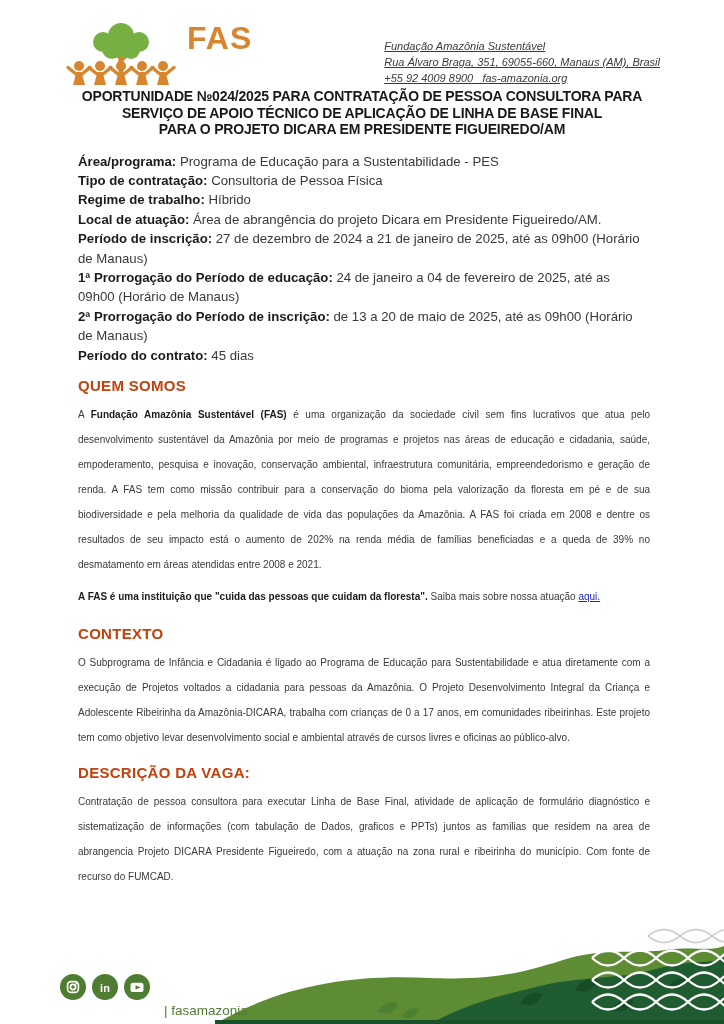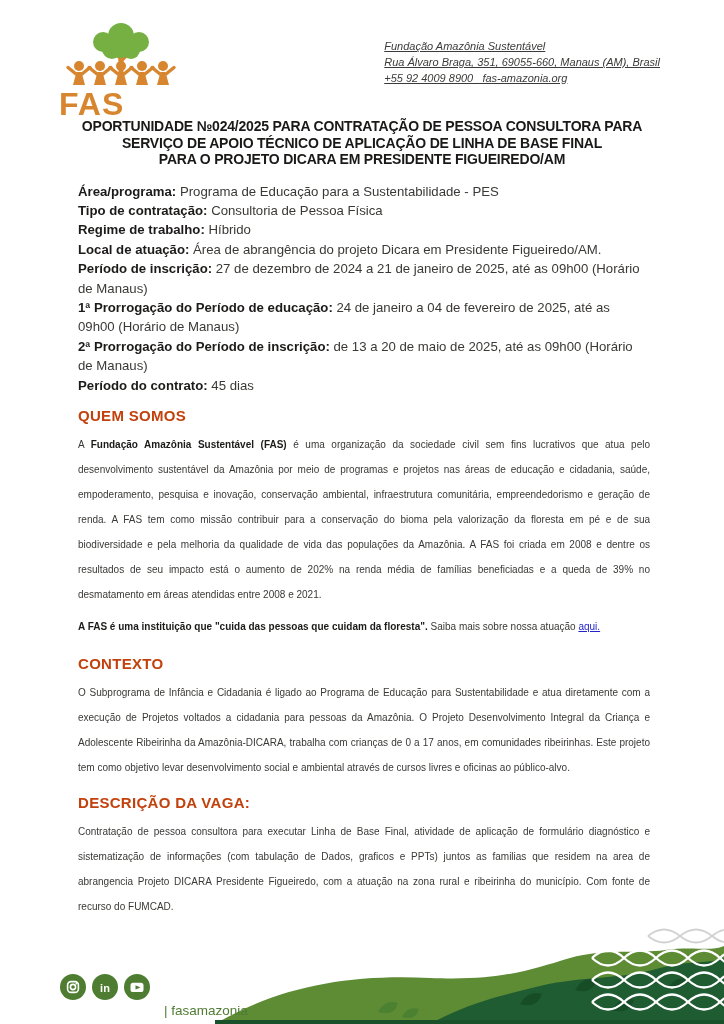--- a/index.html
+++ b/index.html
@@ -7,21 +7,21 @@
     width:724px;height:1024px;position:relative;overflow:hidden;
     background:#ffffff;
     font-family:"Liberation Sans","DejaVu Sans",sans-serif;
     color:#333230;
   }
   .page{position:relative;width:724px;height:1024px;}
 
   
   .header{display:flex;justify-content:space-between;align-items:flex-start;
           padding:22px 64px 0 57px;}
-  .logo{display:flex;flex-direction:column;align-items:flex-start;text-align:center;}
+  .logo{display:flex;flex-direction:row;align-items:flex-start;text-align:center;}
   .logo-text{font-weight:bold;font-size:32px;line-height:28px;color:#d7862f;
              letter-spacing:1px;margin-top:2px;margin-left:2px;}
   .header-right{margin-top:16px;font-style:italic;
                 font-size:11px;line-height:16px;color:#3c3b39;text-decoration:underline;}
 
   
   .doc-title{text-align:center;font-weight:bold;
              font-size:14px;line-height:16.5px;letter-spacing:-0.2px;color:#1a1918;}
 
   

